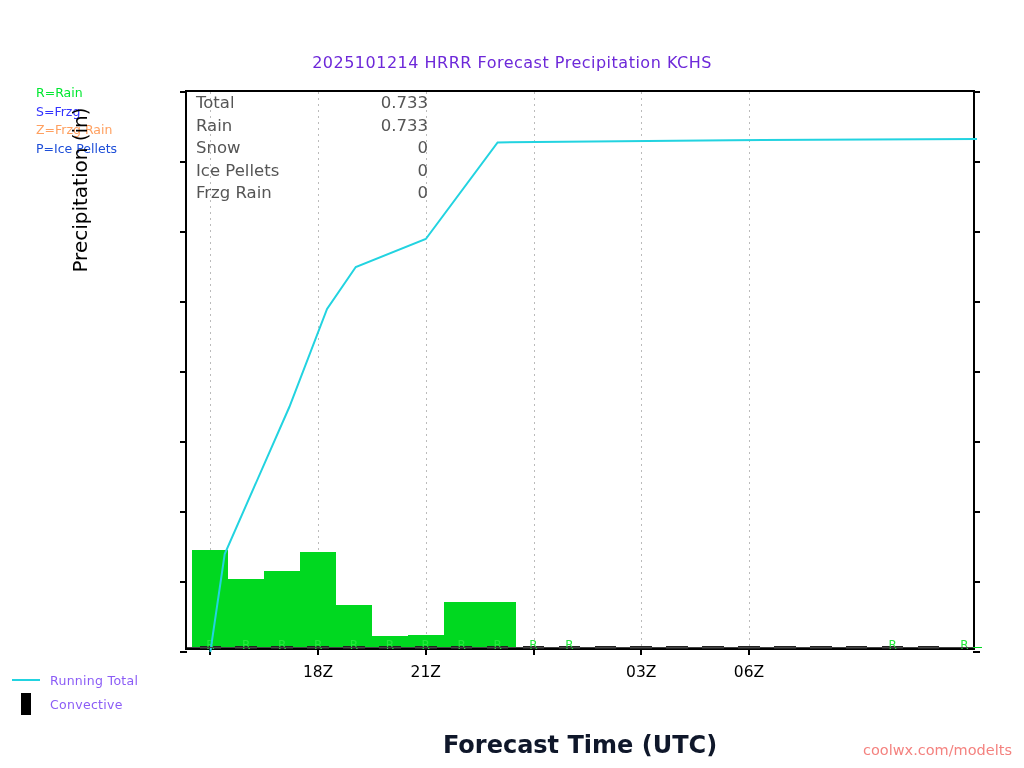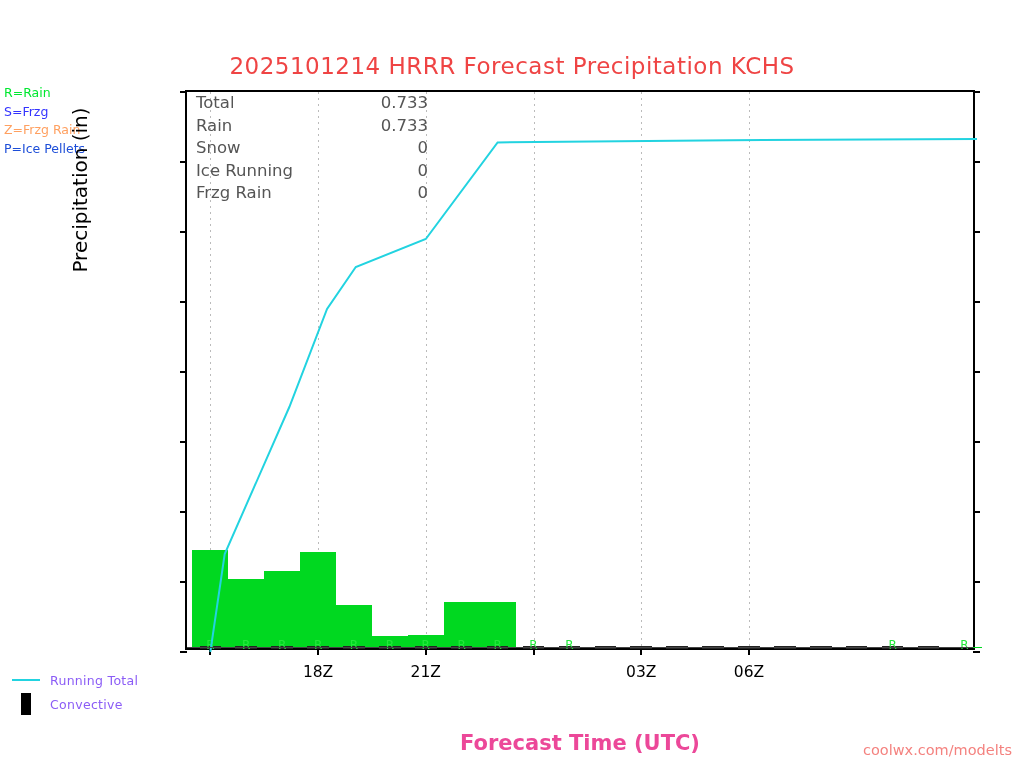--- a/index.html
+++ b/index.html
@@ -4,26 +4,26 @@
 <title>HRRR Forecast Precipitation KCHS</title>
 <style>
   html,body{margin:0;padding:0;background:#ffffff;}
   body{width:1024px;height:768px;position:relative;overflow:hidden;
        font-family:"DejaVu Sans","Liberation Sans",sans-serif;}
   .abs{position:absolute;}
 
   
   #chart-title{
     left:0;top:53px;width:1024px;text-align:center;
-    font-size:23px;color:#ef4444;letter-spacing:.5px;white-space:nowrap;
+    font-size:16px;color:#6d28d9;letter-spacing:.5px;white-space:nowrap;
   }
 
   
   #precip-type-key{left:4px;top:84px;font-size:12.5px;line-height:18.5px;}
-  #precip-type-key div{white-space:nowrap;}
+  #precip-type-key div{white-space:nowrap;margin-left:32px;}
 
   
   #plot-area{left:185px;top:90px;width:790px;height:560px;
              border:2px solid #000;box-sizing:border-box;background:#fff;}
   #plot-inner{position:absolute;left:0;top:0;width:100%;height:100%;}
 
   
   .vgrid{position:absolute;top:0;bottom:0;width:1px;
          background-image:linear-gradient(to bottom,#bbb 0,#bbb 2px,transparent 2px,transparent 6px);
          background-size:1px 6px;}
@@ -36,21 +36,21 @@
   .xlabel{position:absolute;text-align:center;font-size:15.5px;color:#000;
           white-space:nowrap;line-height:20px;}
 
   
   #y-axis-title{
     left:-70px;top:178px;width:300px;text-align:center;
     font-size:20px;color:#000;
     transform:rotate(-90deg);transform-origin:center center;white-space:nowrap;
   }
   #x-axis-title{left:185px;top:731px;width:790px;text-align:center;
-                font-size:21px;font-weight:bold;color:#ec4899;white-space:nowrap;}
+                font-size:24px;font-weight:bold;color:#0f172a;white-space:nowrap;}
 
   
   #totals-box{left:196px;top:92px;width:245px;font-size:16.5px;color:#555;}
   #totals-box .hdr{text-align:center;padding-bottom:1px;border-bottom:1.5px solid #555;
                    width:218px;margin-left:4px;}
   #totals-box .row{display:flex;justify-content:space-between;width:232px;line-height:22.6px;}
   #totals-box .row .lbl{white-space:nowrap;}
   #totals-box .row .val{white-space:nowrap;}
 
   
@@ -190,21 +190,21 @@
       </div>
       <div class="row">
         <span class="lbl">Rain</span>
         <span class="val">0.733</span>
       </div>
       <div class="row">
         <span class="lbl">Snow</span>
         <span class="val">0</span>
       </div>
       <div class="row">
-        <span class="lbl">Ice Running</span>
+        <span class="lbl">Ice Pellets</span>
         <span class="val">0</span>
       </div>
       <div class="row">
         <span class="lbl">Frzg Rain</span>
         <span class="val">0</span>
       </div>
     </div>
 </div>
 
 <div class="abs" id="series-legend">

